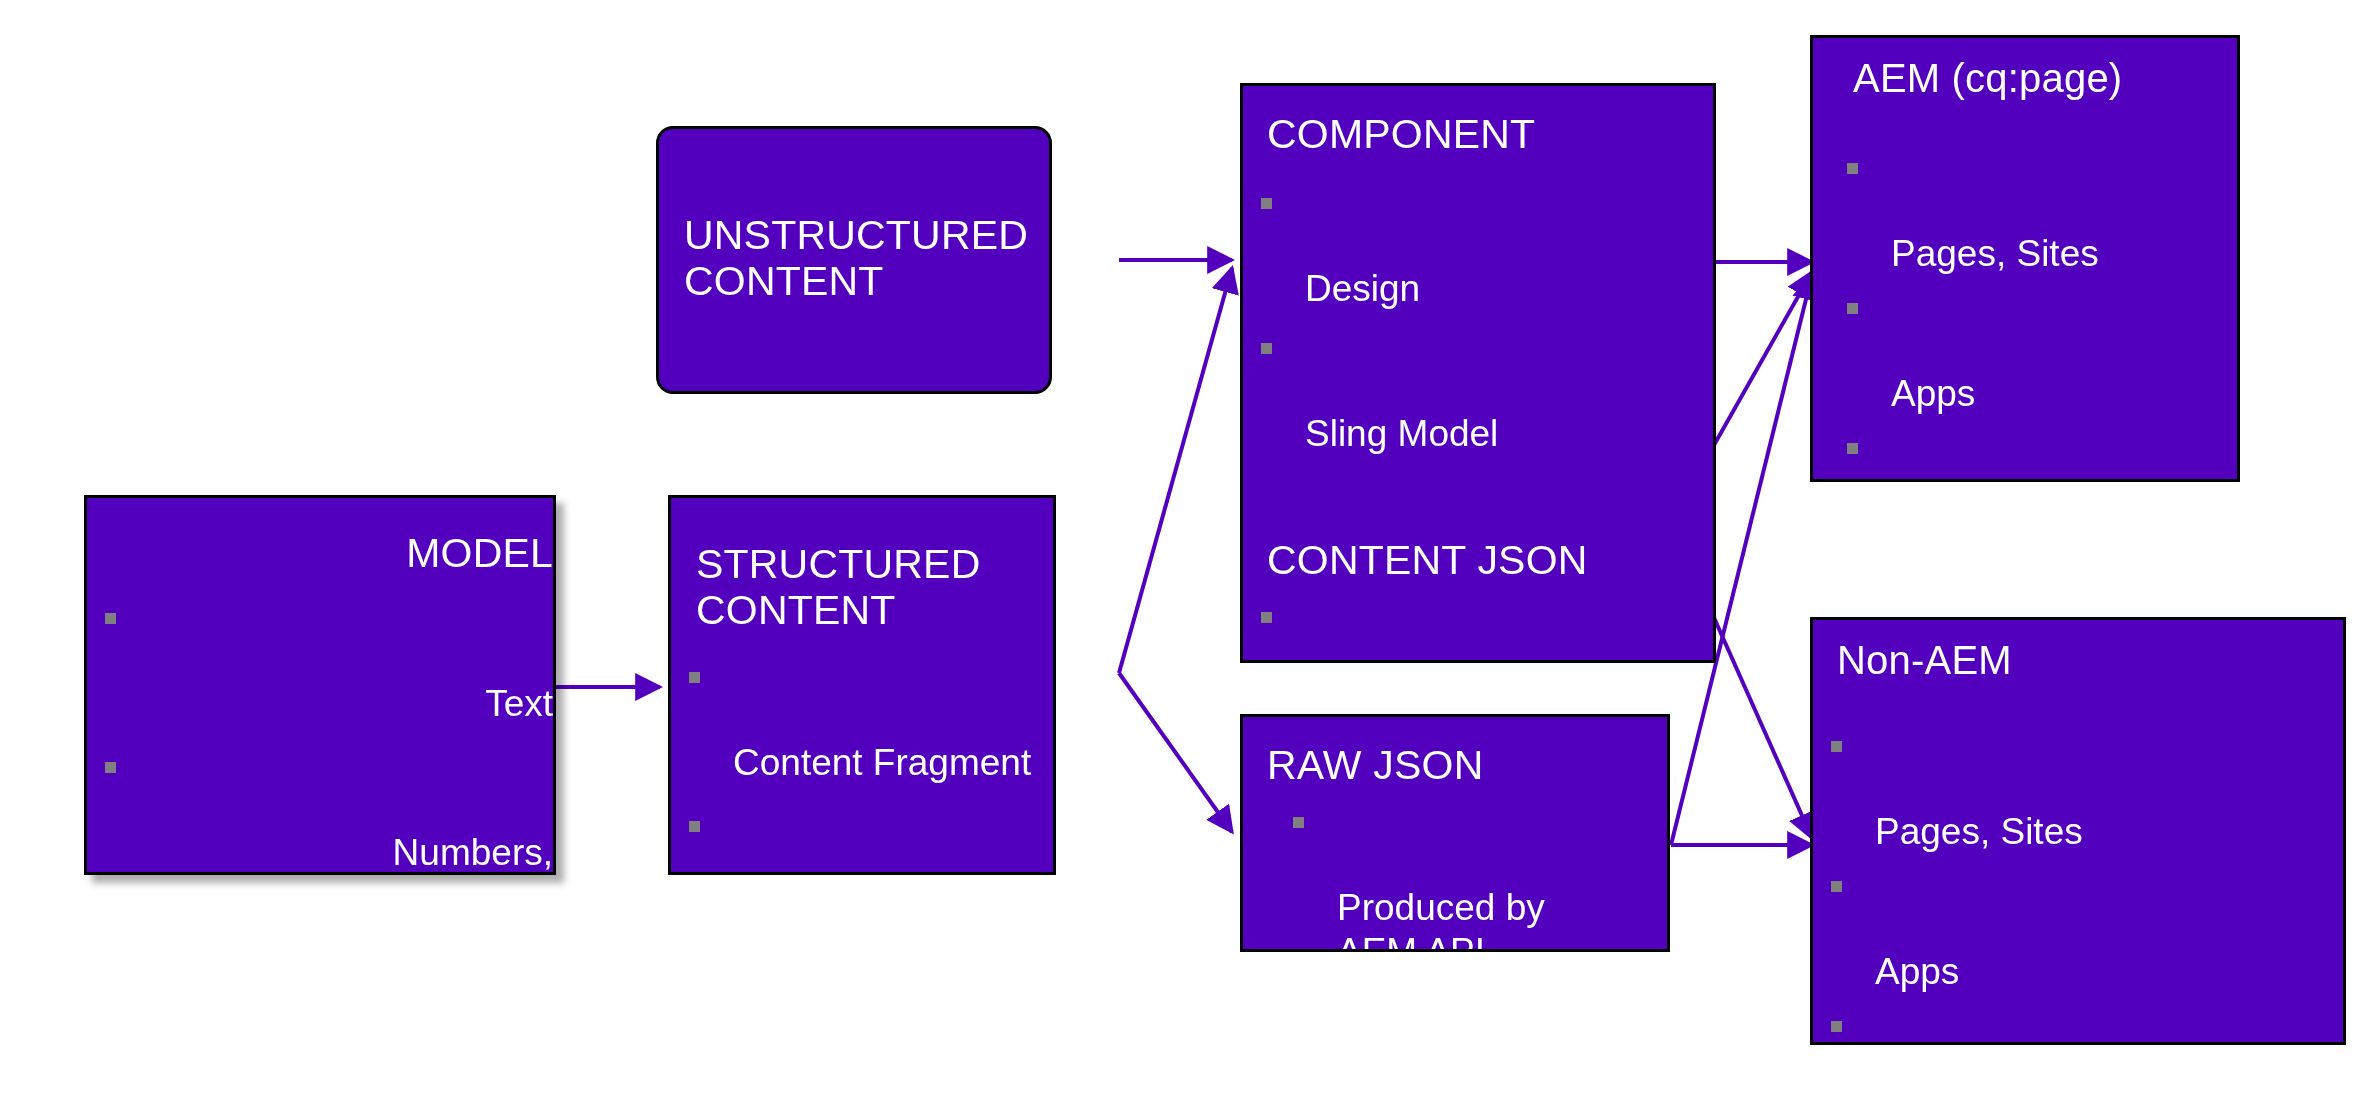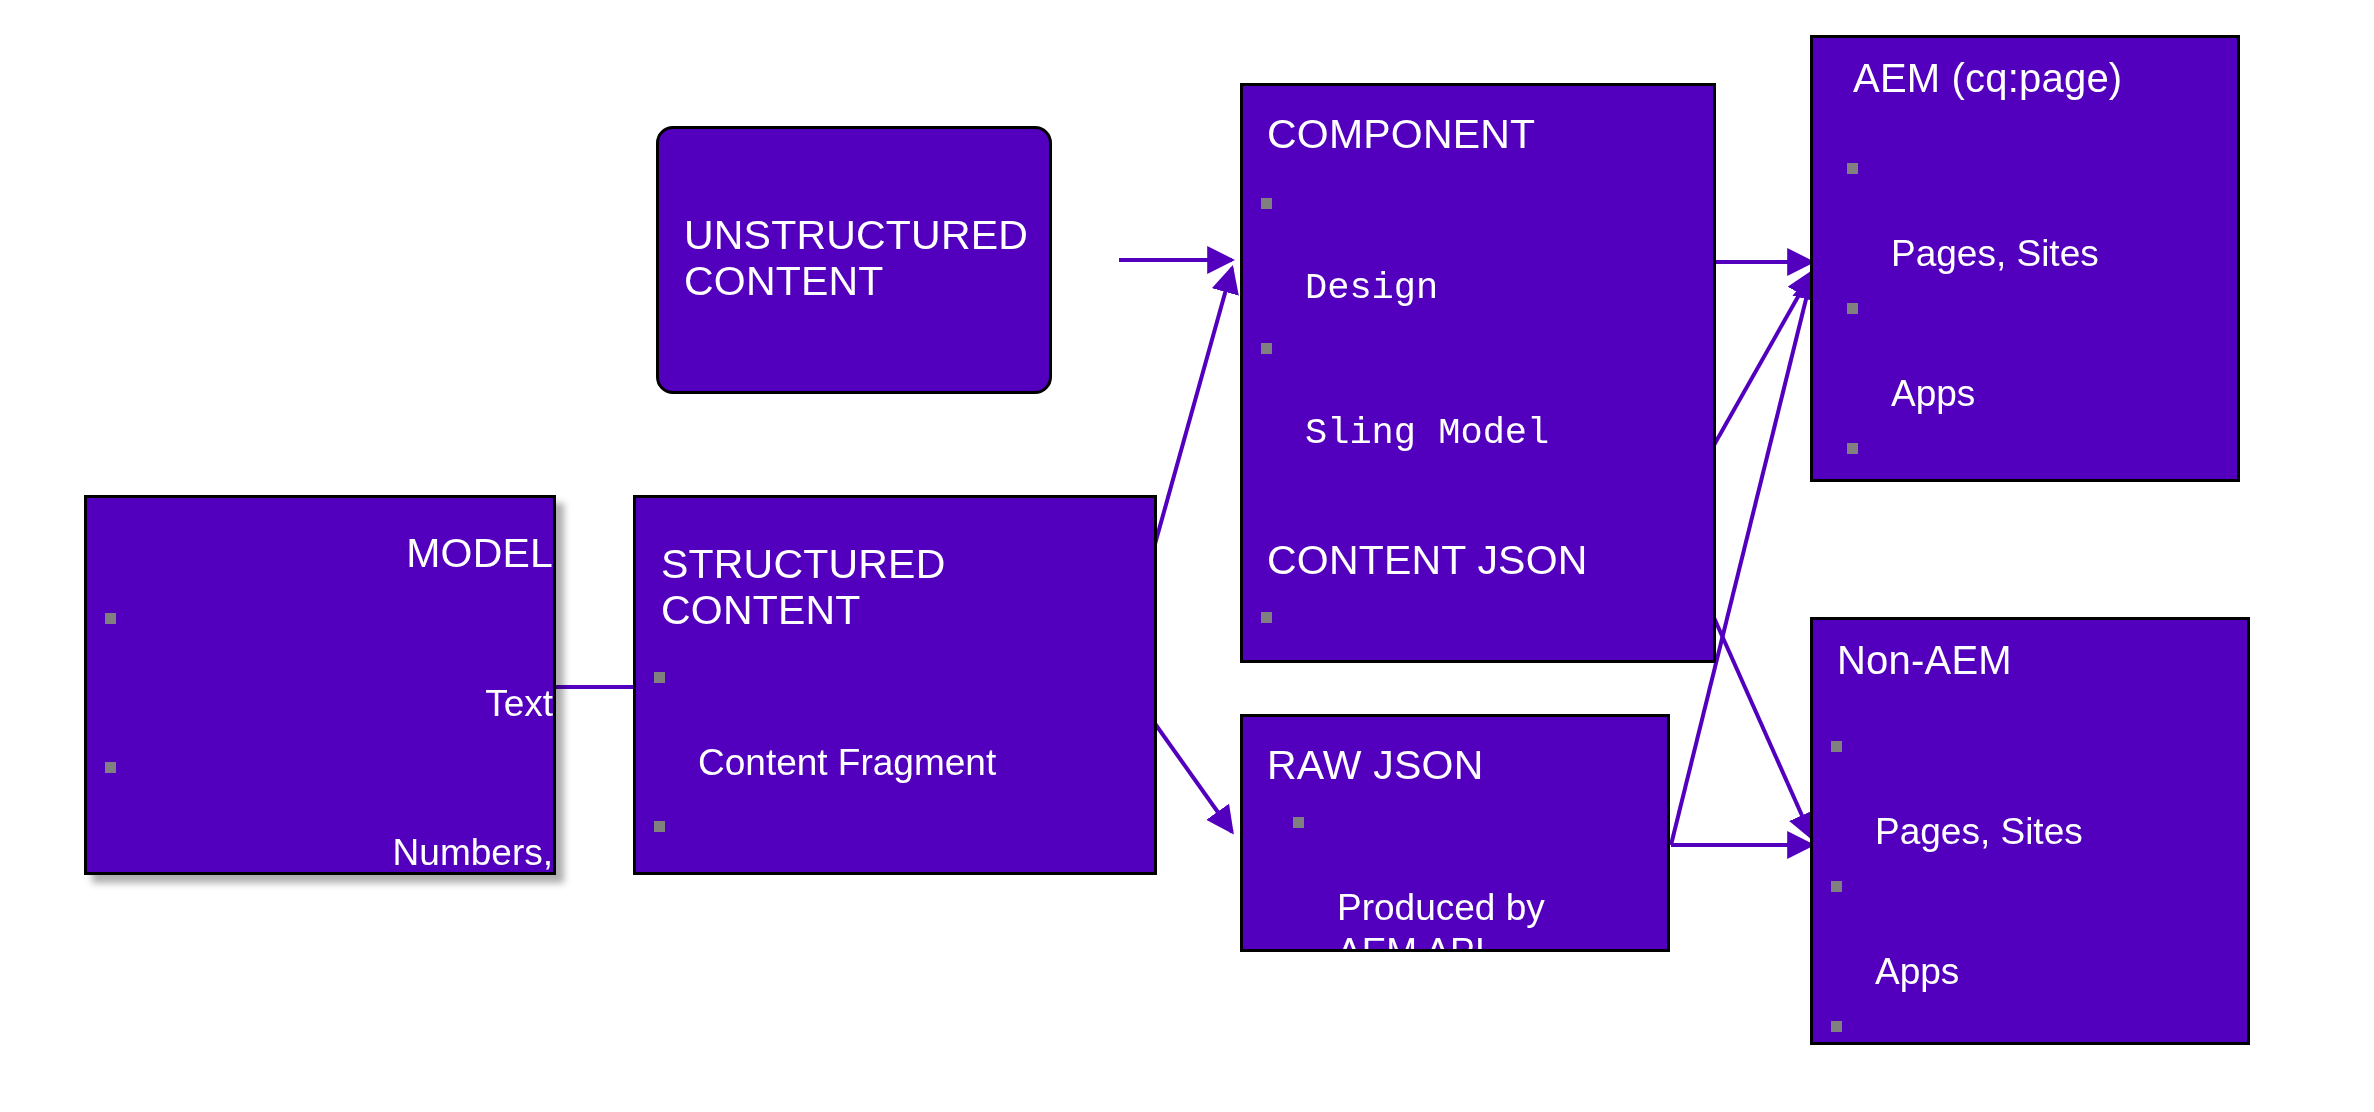--- a/index.html
+++ b/index.html
@@ -112,21 +112,21 @@
       <li style="margin-top:18px;">
         <span class="bullet-marker"></span>
         <span>Numbers,
 References,
 Boolean,
 Enumeration, ...</span>
       </li>
     </ul>
   </div>
 
-  <div class="node" style="left:633px; top:495px; width:524px; height:380px;">
+  <div class="node" style="left:668px; top:495px; width:388px; height:380px;">
     <div class="node-title" style="margin:44px 0 0 25px;">STRUCTURED
 CONTENT</div>
     <ul class="bullets" style="margin-top:20px;">
       <li>
         <span class="bullet-marker"></span>
         <span>Content Fragment</span>
       </li>
       <li style="margin-top:18px;">
         <span class="bullet-marker"></span>
         
@@ -134,21 +134,21 @@
     </ul>
   </div>
 
   <div class="node" style="left:656px; top:126px; width:396px; height:268px;border-radius:17px;">
     <div class="node-title" style="margin:84px 0 0 25px;">UNSTRUCTURED
 CONTENT</div>
   </div>
 
   <div class="node" style="left:1240px; top:83px; width:476px; height:580px;">
     <div class="node-title" style="margin:26px 0 0 24px;">COMPONENT</div>
-    <ul class="bullets" style="margin-top:22px;font-family:Liberation Mono, monospace;">
+    <ul class="bullets" style="margin-top:22px;">
       <li>
         <span class="bullet-marker"></span>
         <span>Design</span>
       </li>
       <li style="margin-top:14px;">
         <span class="bullet-marker"></span>
         <span>Sling Model</span>
       </li>
     </ul>
     <div class="node-title" style="margin:82px 0 0 24px;">CONTENT JSON</div>
@@ -184,21 +184,21 @@
         <span>Apps</span>
       </li>
       <li style="margin-top:9px;">
         <span class="bullet-marker"></span>
         
       </li>
 
     </ul>
   </div>
 
-  <div class="node" style="left:1810px; top:617px; width:440px; height:428px;">
+  <div class="node" style="left:1810px; top:617px; width:536px; height:428px;">
     <div class="node-title small" style="margin:18px 0 0 24px;">Non-AEM</div>
     <ul class="bullets" style="margin-top:40px;">
       <li>
         <span class="bullet-marker"></span>
         <span>Pages, Sites</span>
       </li>
       <li style="margin-top:9px;">
         <span class="bullet-marker"></span>
         <span>Apps</span>
       </li>

